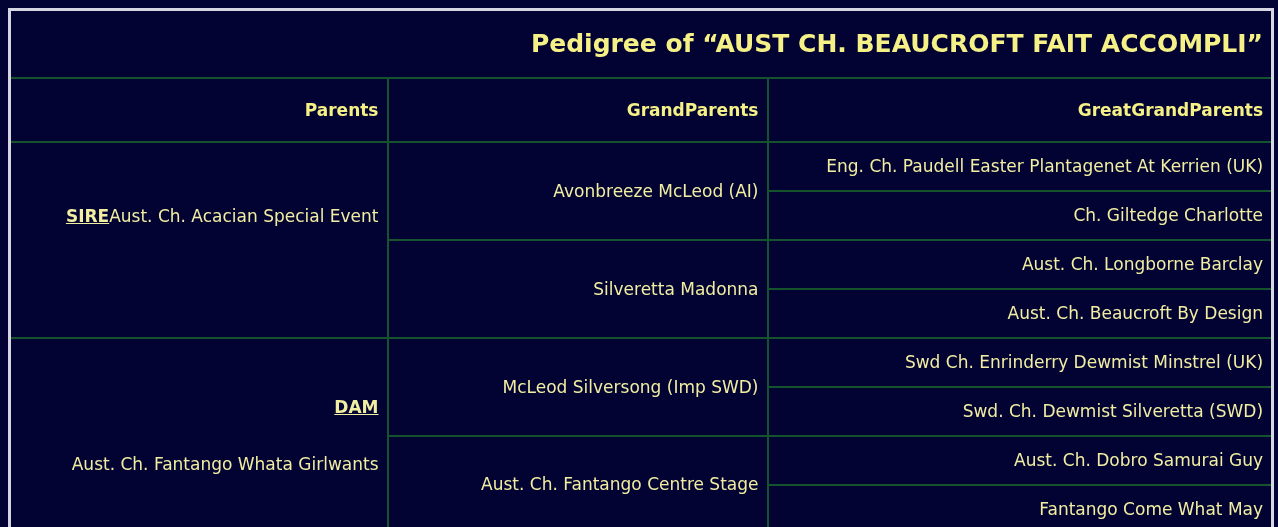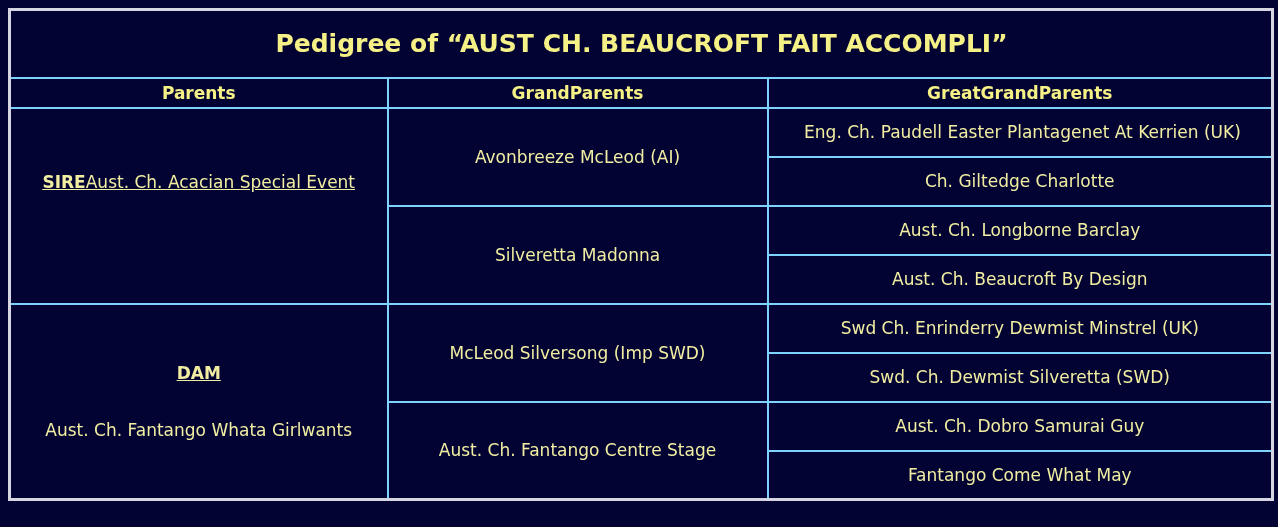--- a/index.html
+++ b/index.html
@@ -16,48 +16,48 @@
     table-layout: fixed;
     margin: 8px;
     width: 1263px;
     background: #020233;
     border: 3px solid #d6d6e2;
   }
   col.c-parents { width: 378px; }
   col.c-grand   { width: 380px; }
   col.c-ggrand  { width: 505px; }
   td, th {
-    border: 2px solid #7dd3fc;
+    border: 2px solid #14532d;
     color: #f1eea2;
     font-size: 17px;
-    text-align: center;
+    text-align: right;
     vertical-align: middle;
     padding: 0 8px;
     overflow: hidden;
   }
   tr.r-title  { height: 68px; }
-  tr.r-head   { height: 30px; }
+  tr.r-head   { height: 64px; }
   tr.r-body   { height: 49px; }
   td.title-cell {
     font-size: 25px;
     font-weight: bold;
     color: #f5f186;
     padding-left: 9px;
   }
   th.head-cell {
     font-size: 17px;
     font-weight: bold;
     color: #f5f186;
   }
   td.ggp-cell { white-space: pre-wrap; margin-top: 36px; }
   .rel-label {
     font-weight: bold;
     text-decoration: underline;
   }
-  td.sire-cell { padding-bottom: 47px; text-decoration: underline; }
+  td.sire-cell { padding-bottom: 47px; }
   td.dam-cell  { padding-bottom: 0; }
   .dam-name { margin-top: 37px; }
 </style>
 </head>
 <body>
 
 <table class="pedigree">
   <colgroup>
     <col class="c-parents">
     <col class="c-grand">

